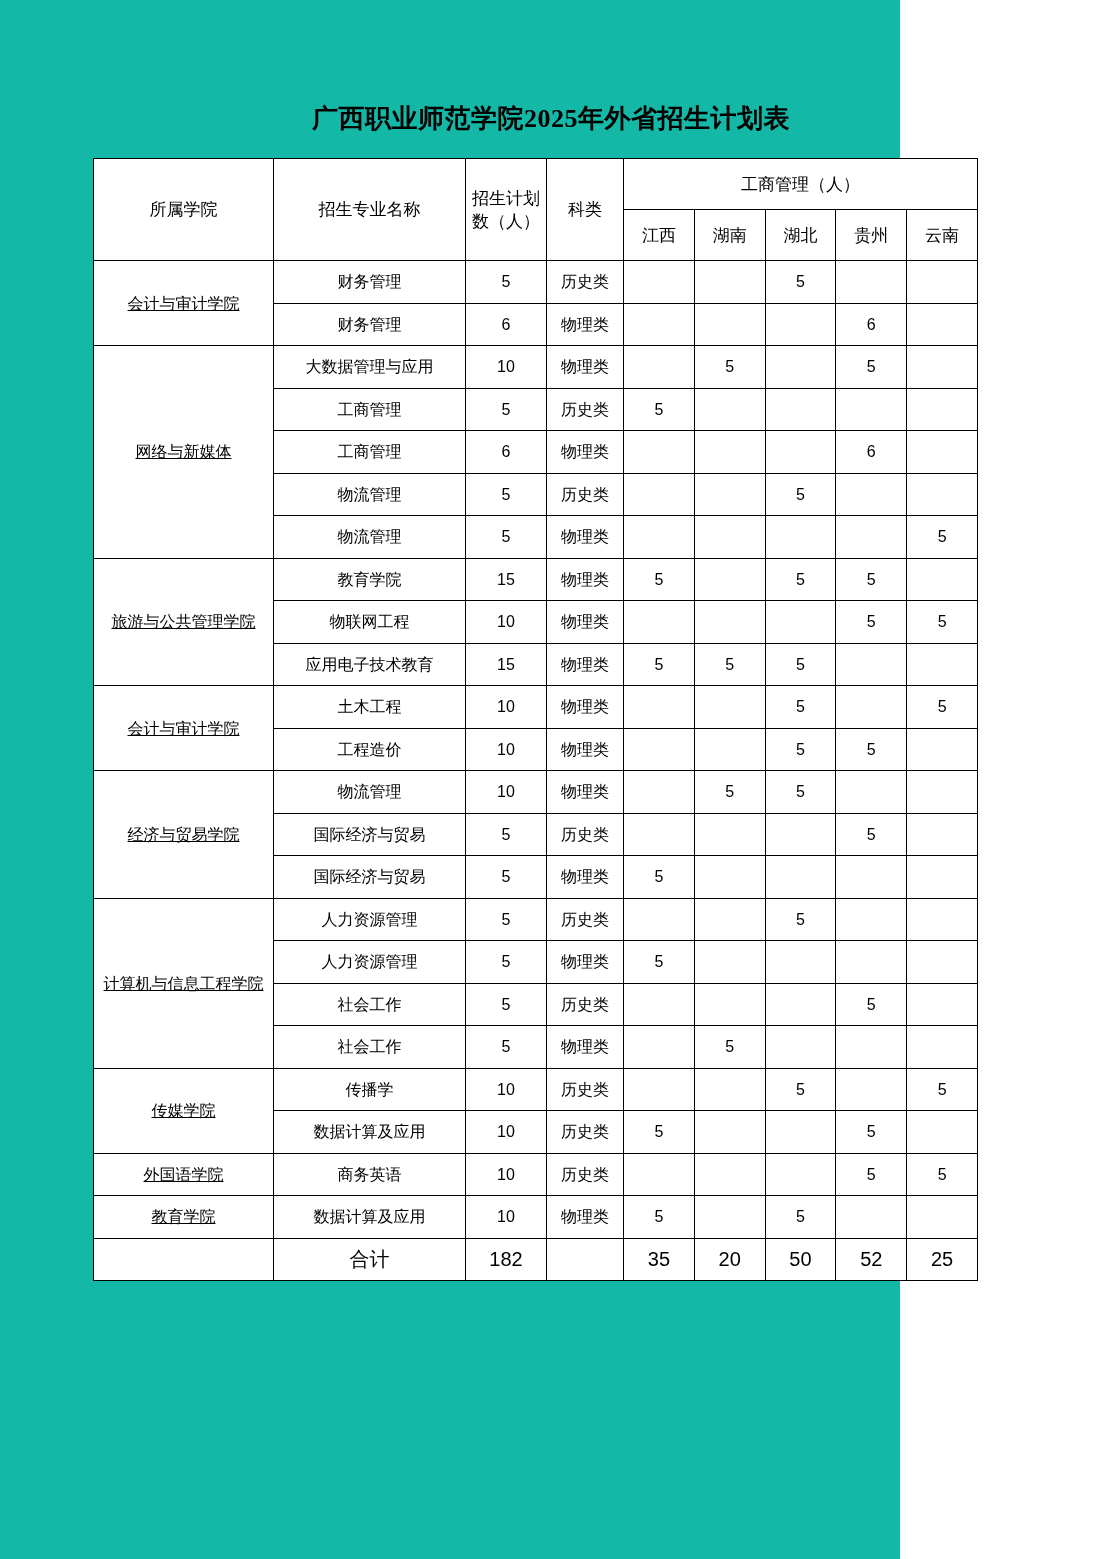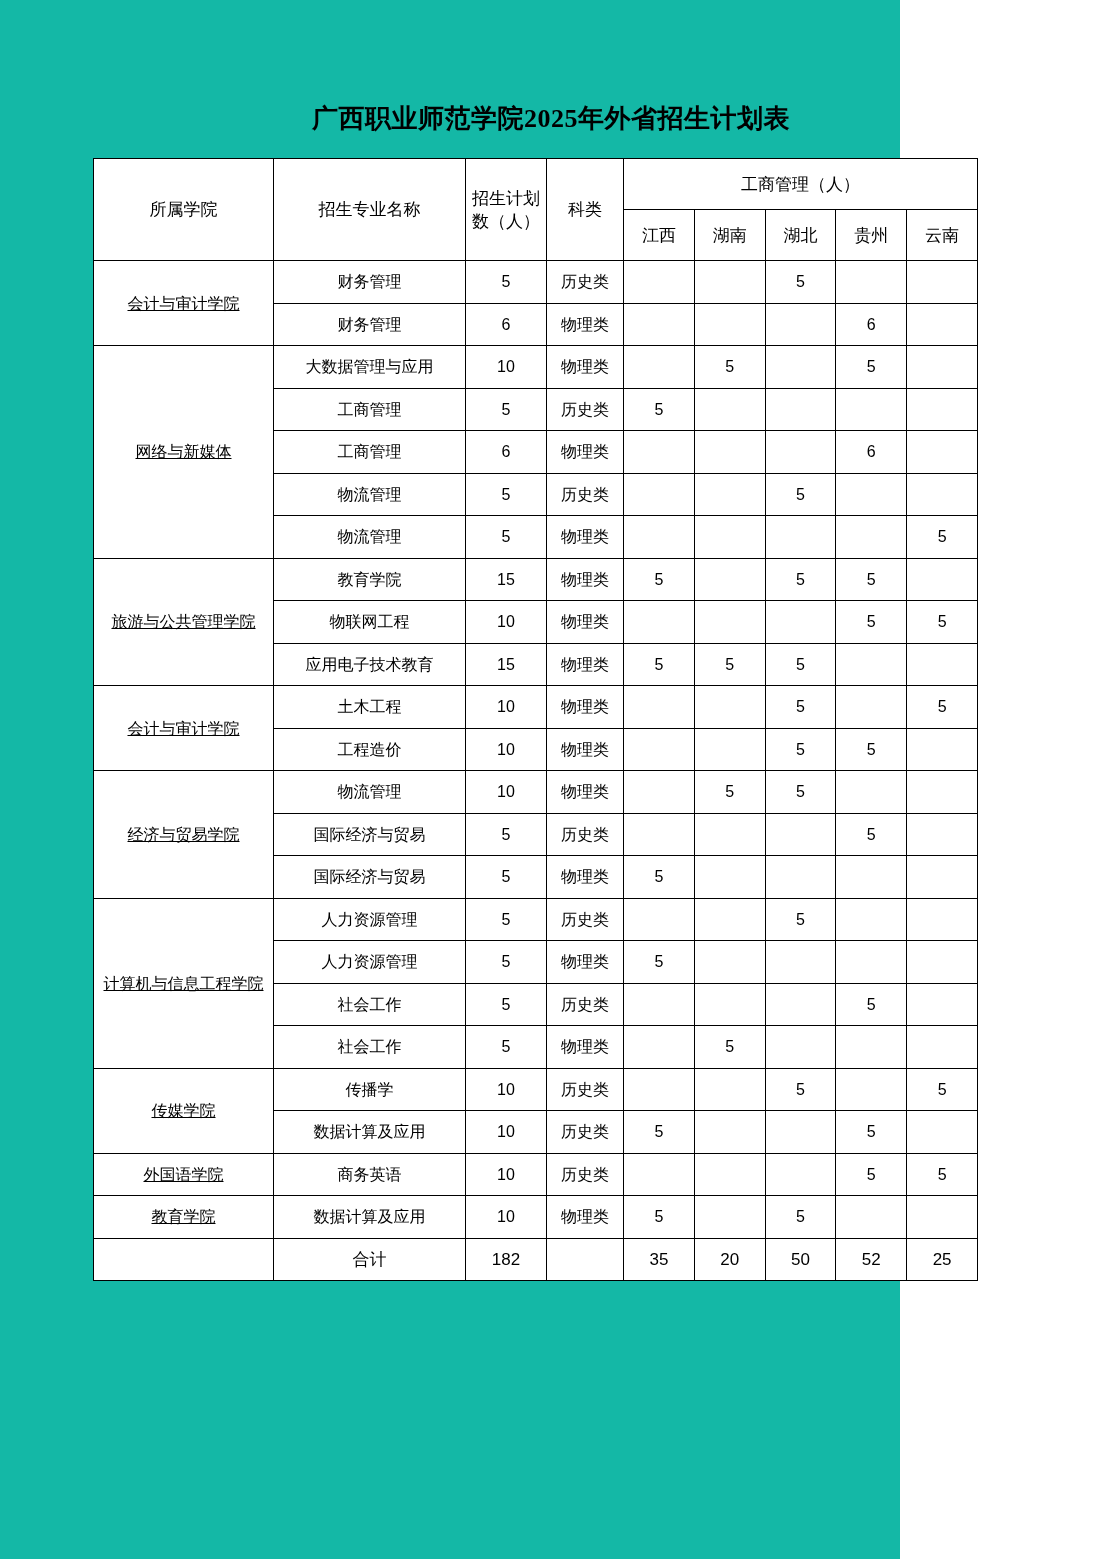--- a/index.html
+++ b/index.html
@@ -68,21 +68,21 @@
   td.major {
     font-size: 16px;
   }
   td.num, td.prov {
     font-size: 16px;
   }
   td.cat {
     font-size: 16px;
   }
   tr.total td {
-    font-size: 17px;
+    font-size: 20px;
   }
   
   col.c-college { width: 180px; }
   col.c-major   { width: 192px; }
   col.c-num     { width: 81px; }
   col.c-cat     { width: 77px; }
   col.c-prov    { width: 70.8px; }
 
   .hdr-row-1 td { height: 46px; }
   .hdr-row-2 td { height: 46px; }

